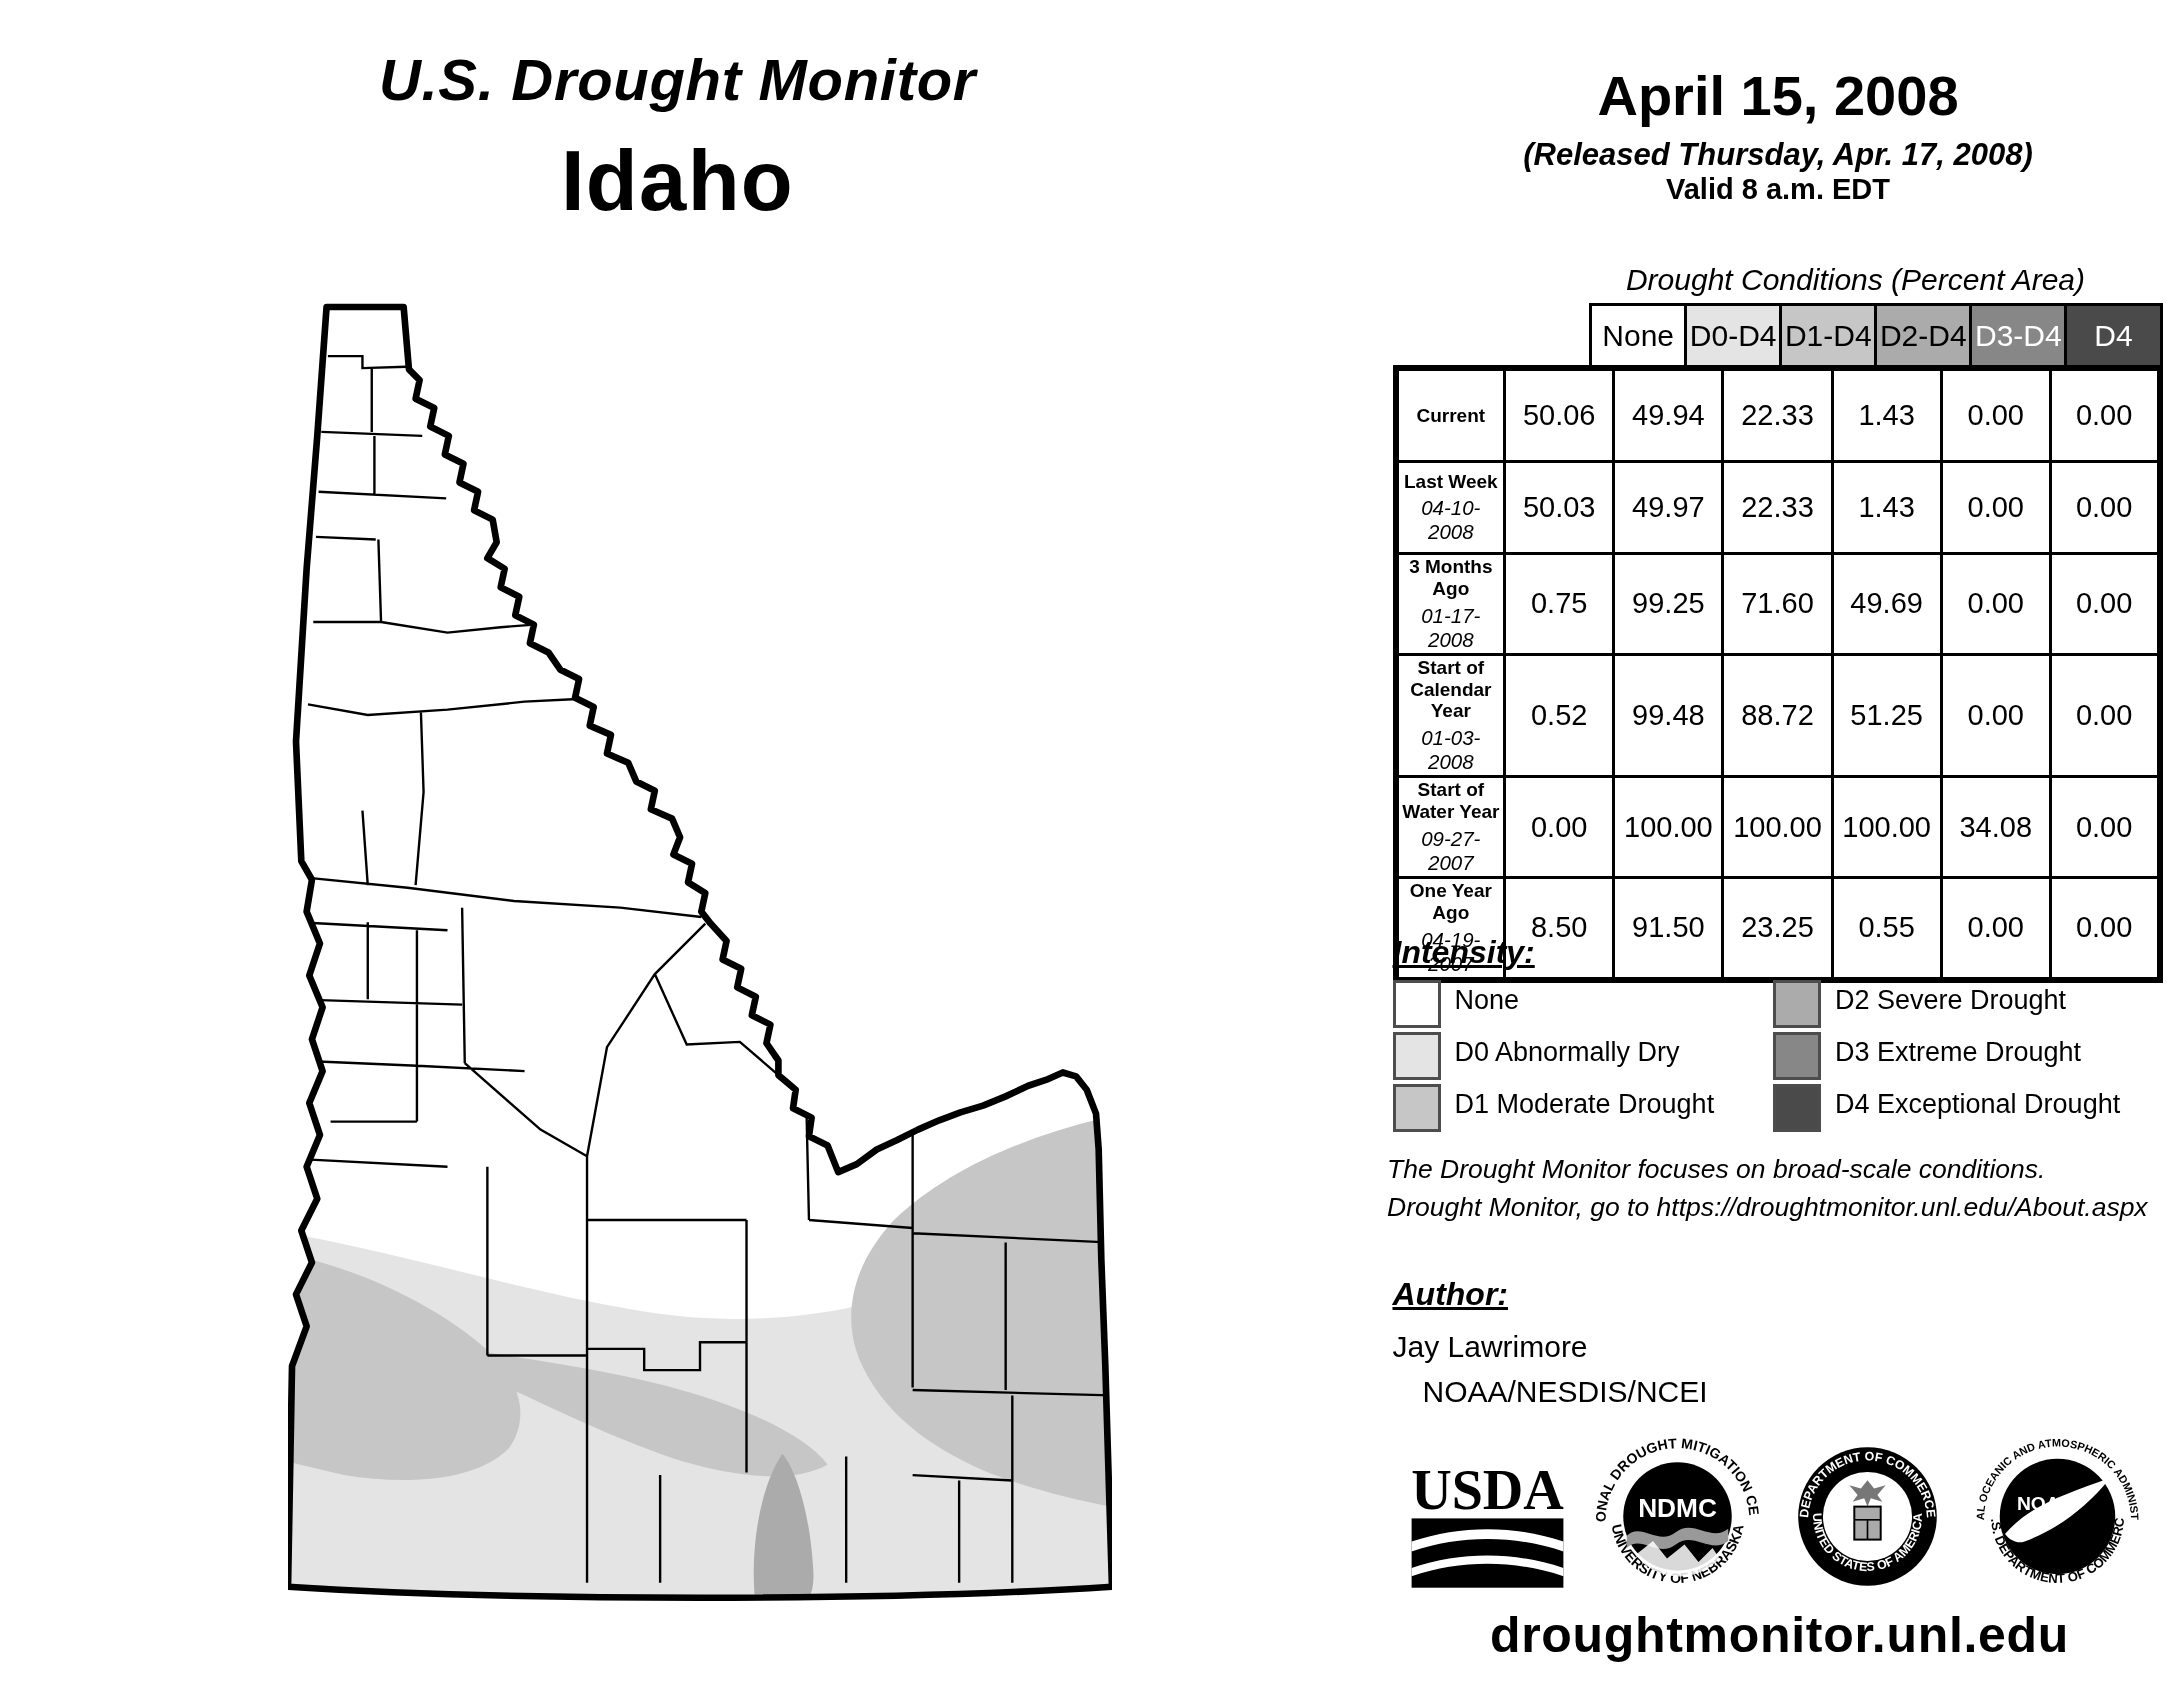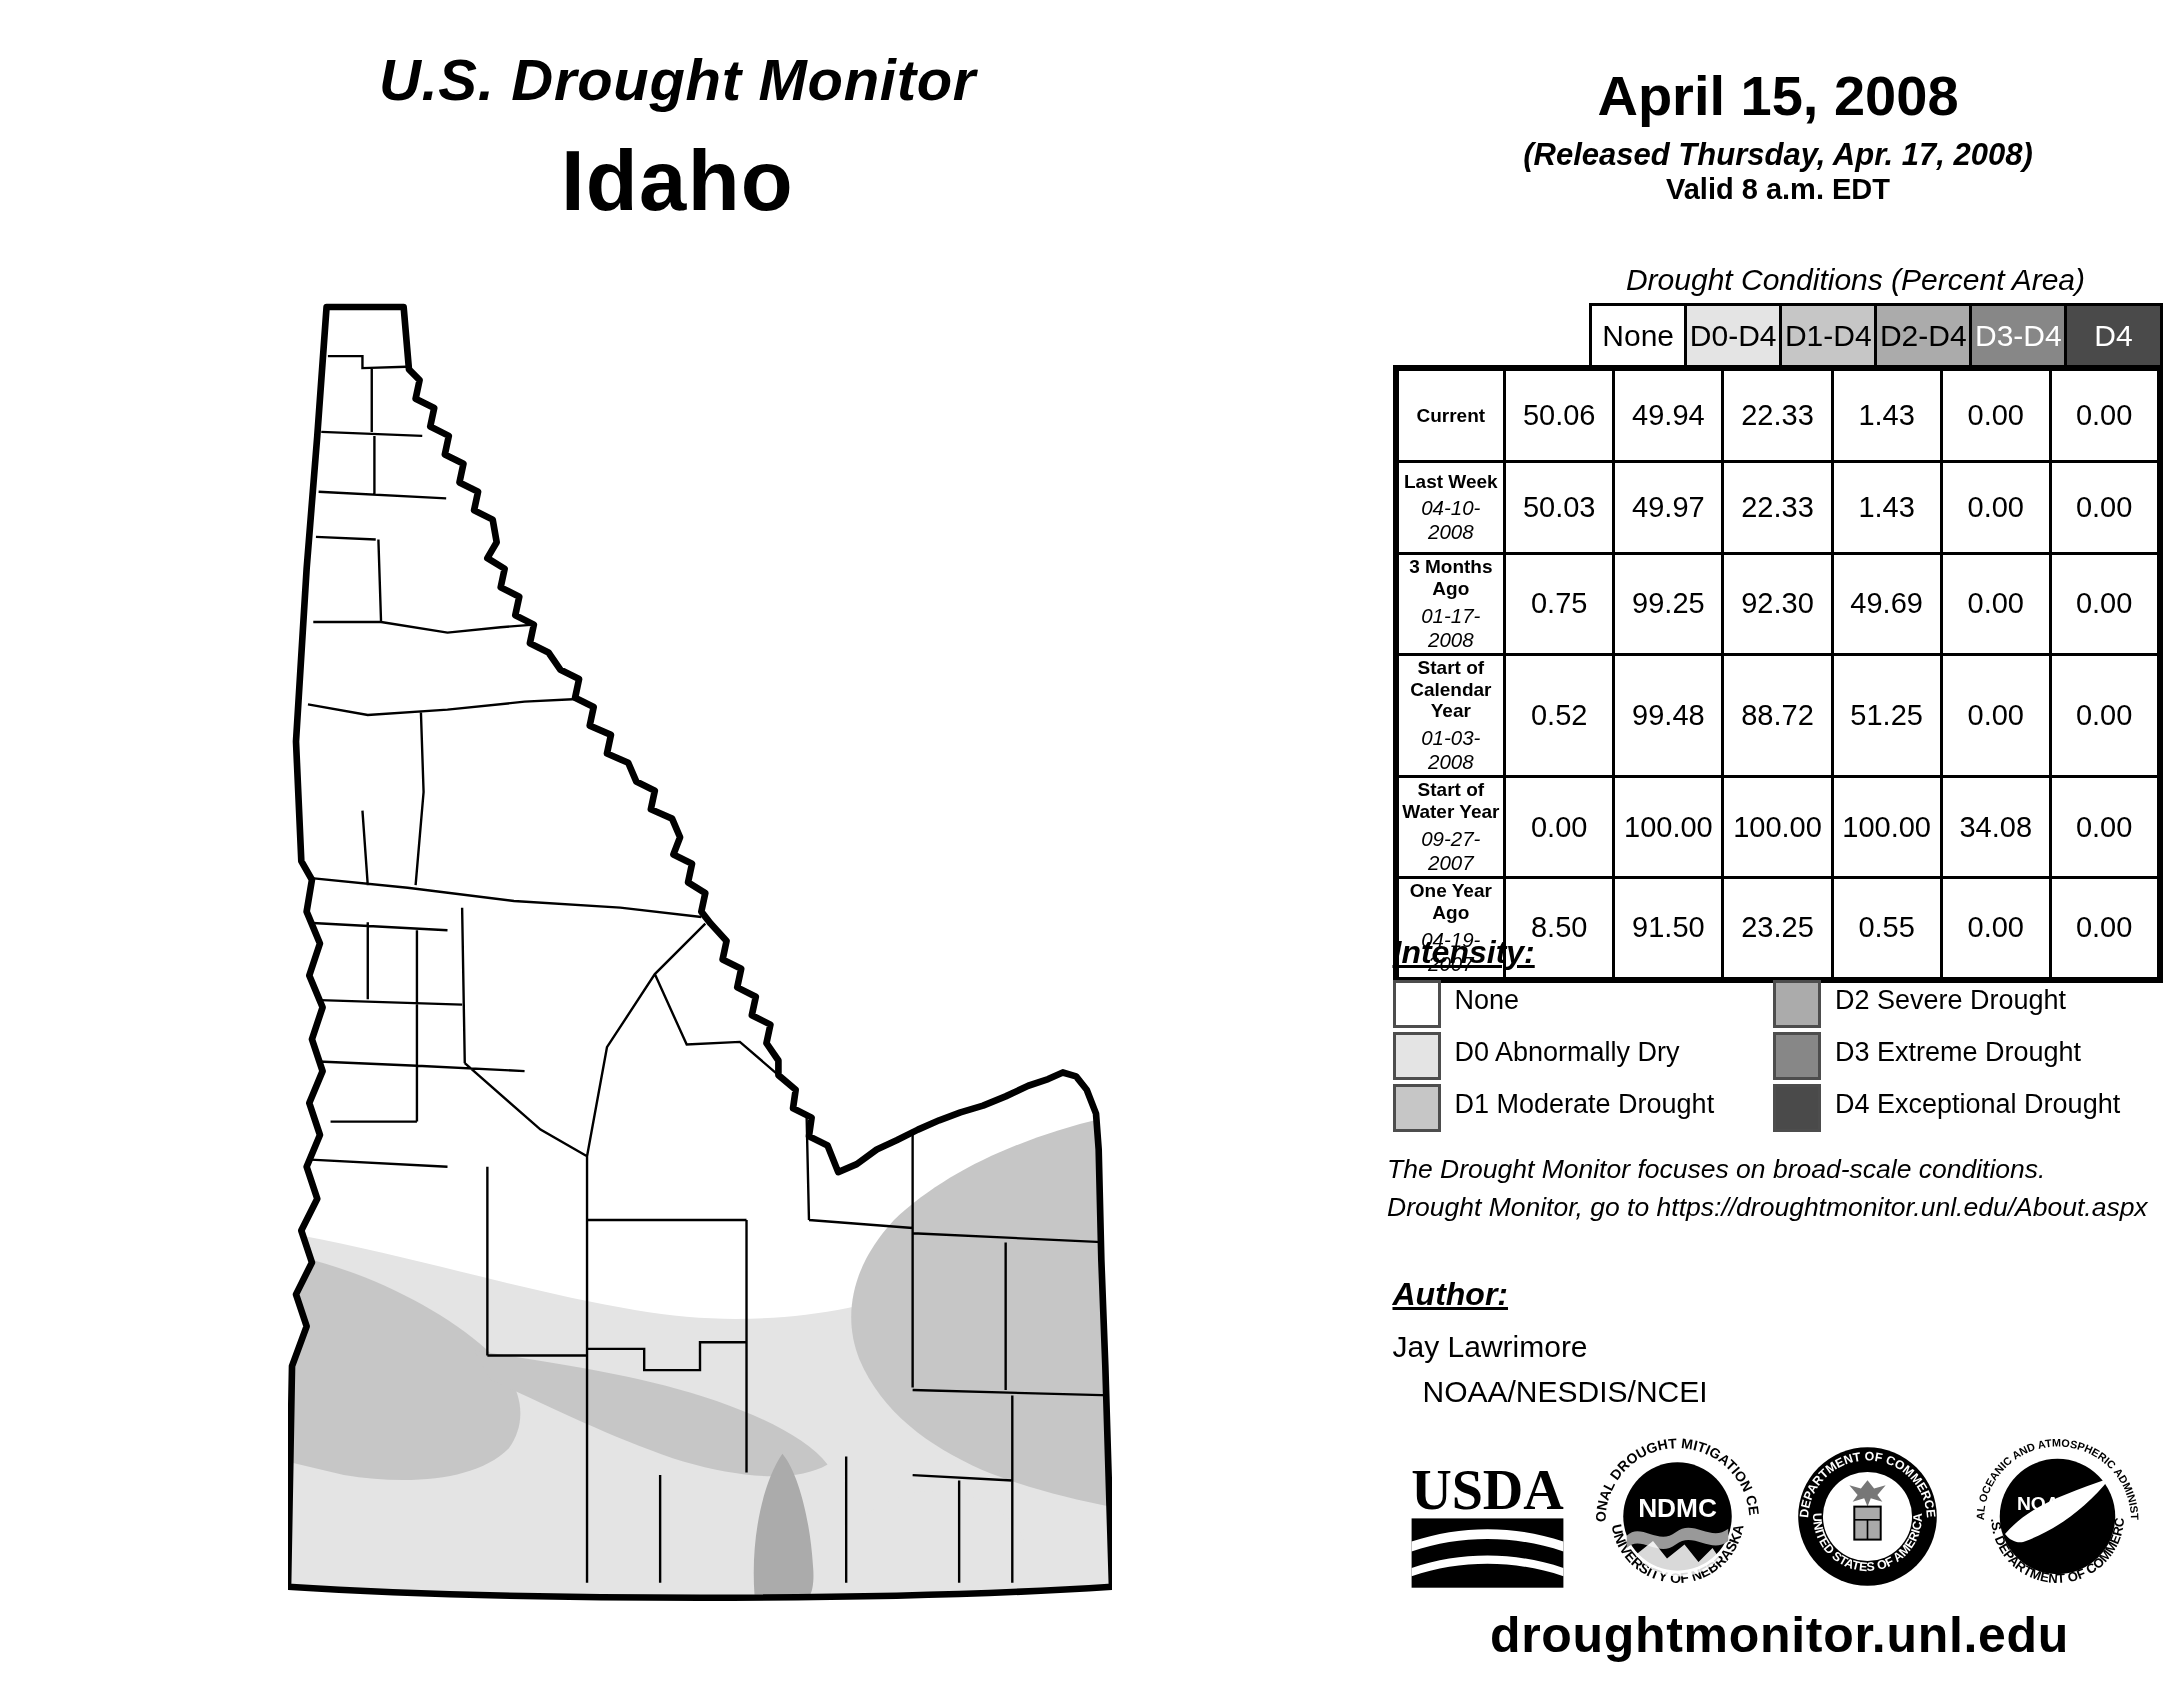--- a/index.html
+++ b/index.html
@@ -161,21 +161,21 @@
         <td>0.00</td>
         <td>0.00</td>
       </tr>
       <tr>
         <td>
               <div class="rowlab">3 Months Ago</div>
               <div class="rowdate">01-17-2008</div>
             </td>
         <td>0.75</td>
         <td>99.25</td>
-        <td>92.30</td>
+        <td>71.60</td>
         <td>49.69</td>
         <td>0.00</td>
         <td>0.00</td>
       </tr>
       <tr>
         <td>
               <div class="rowlab">Start of Calendar Year</div>
               <div class="rowdate">01-03-2008</div>
             </td>
         <td>0.52</td>

